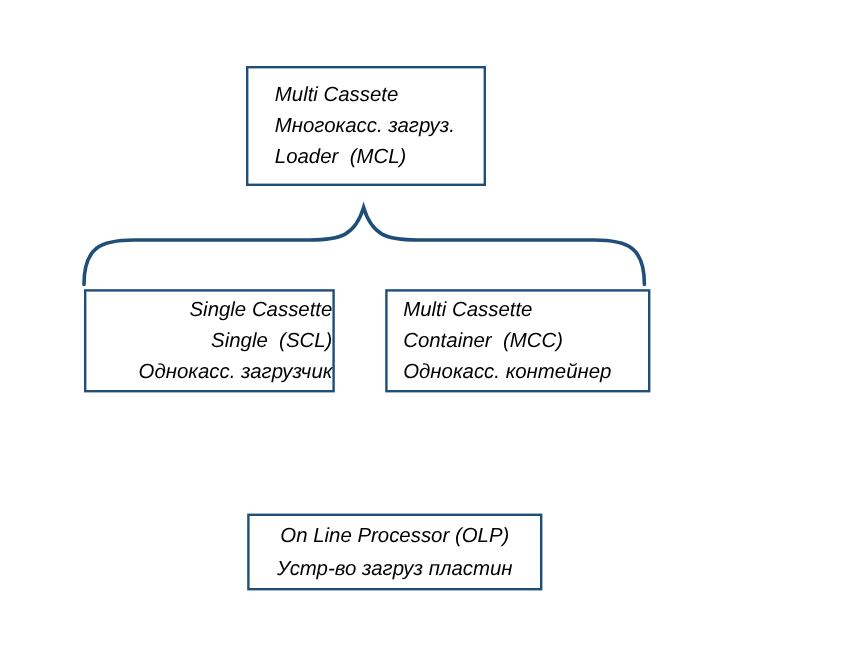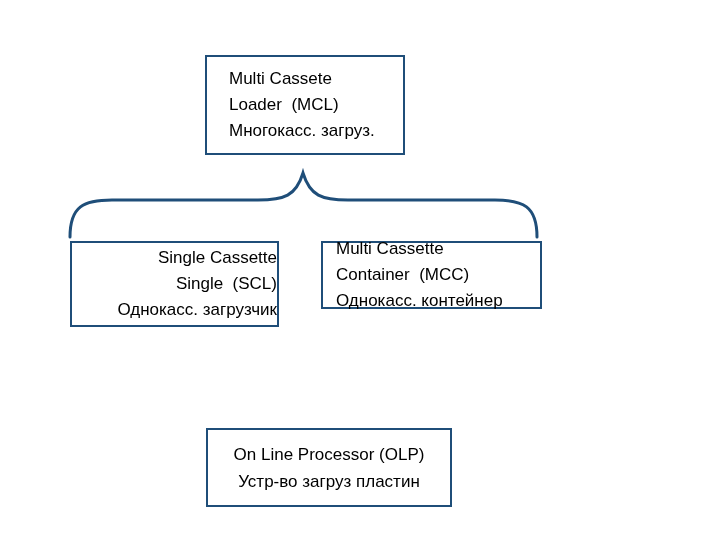--- a/index.html
+++ b/index.html
@@ -6,58 +6,59 @@
   * { margin: 0; padding: 0; box-sizing: border-box; }
   html, body { background: var(--bg); }
   .canvas {
     position: relative;
     width: 720px;
     height: 540px;
     background: var(--bg);
     overflow: hidden;
     font-family: "Liberation Sans", "DejaVu Sans", sans-serif;
     color: var(--text);
+    font-style: italic;
   }
   .box {
     position: absolute;
     border: 2px solid var(--line);
     background: var(--bg);
     display: flex;
     flex-direction: column;
     justify-content: center;
     font-size: 17px;
     line-height: 26px;
   }
   .box .line { white-space: pre; }
   .box-root   { left: 205px; top: 55px;  width: 200px; height: 100px; padding-left: 22px; }
   .box-left   { left: 70px;  top: 241px; width: 209px; height: 86px;  padding-left: 14px; align-items: flex-end; }
-  .box-right  { left: 321px; top: 241px; width: 221px; height: 68px;  padding-left: 13px; }
-  .box-bottom { left: 206px; top: 428px; width: 246px; height: 79px;
+  .box-right  { left: 321px; top: 241px; width: 221px; height: 86px;  padding-left: 13px; }
+  .box-bottom { left: 206px; top: 428px; width: 246px; height: 64px;
                 text-align: center; line-height: 27px; font-size: 17px; }
   .brace-svg { position: absolute; left: 0; top: 0; width: 720px; height: 540px; }
 </style>
 </head>
 <body>
 
 <div class="canvas">
 
   <svg class="brace-svg" viewBox="0 0 720 540" aria-hidden="true">
     <path d="M 70 237
              C 70 206 84 200 112 200
              L 258 200
              C 284 200 296 196 303 173
              C 310 196 322 200 348 200
              L 495 200
              C 523 200 537 206 537 237" fill="none" stroke-width="3" stroke-linecap="round" stroke="#1F4E79"></path>
   </svg>
 
   <div class="box box-root">
     <div class="line">Multi Cassete</div>
+    <div class="line">Многокасс. загруз.</div>
     <div class="line">Loader  (MCL)</div>
-    <div class="line">Многокасс. загруз.</div>
   </div>
 
   <div class="box box-left">
     <div class="line">Single Cassette</div>
     <div class="line">Single  (SCL)</div>
     <div class="line">Однокасс. загрузчик</div>
   </div>
 
   <div class="box box-right">
     <div class="line">Multi Cassette</div>

